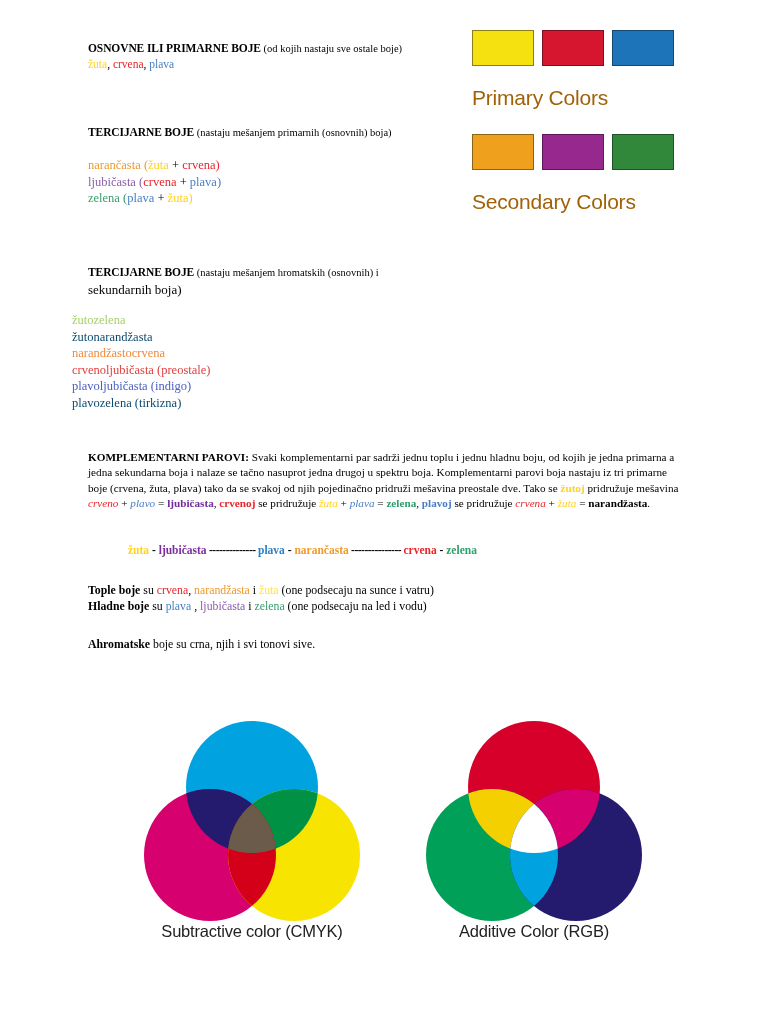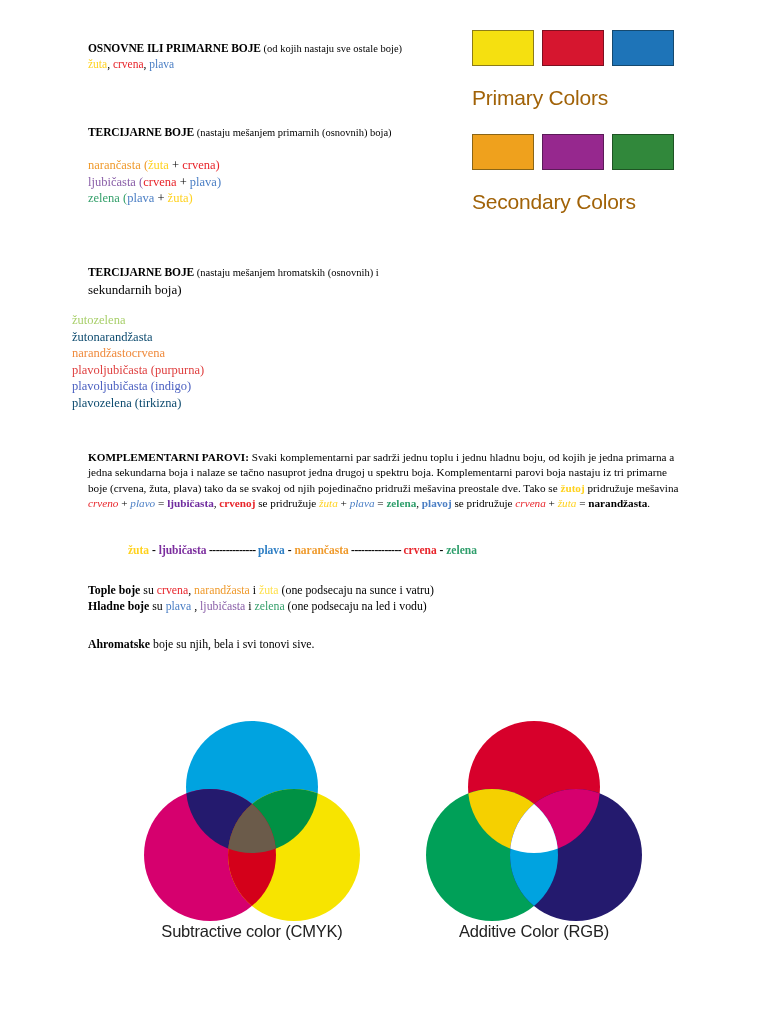--- a/index.html
+++ b/index.html
@@ -114,41 +114,41 @@
   <div class="blk" style="left:88px; top:260px; width:370px;">
     <div class="line">
       <span class="hd">TERCIJARNE BOJE</span><span class="sm"> (nastaju mešanjem hromatskih (osnovnih) i</span>
     </div>
     <div class="line sm" style="font-size:13px;">sekundarnih boja)</div>
   </div>
   <div class="blk" style="left:72px; top:312px; width:370px; font-size:12.5px; line-height:1.52;">
     <div class="line"><span><span style="color: rgb(168, 207, 106);">žutozelena</span></span></div>
     <div class="line"><span><span style="color: #0c4a6e;">žutonarandžasta</span></span></div>
     <div class="line"><span><span style="color: rgb(239, 138, 60);">narandžastocrvena</span></span></div>
-    <div class="line"><span><span style="color: rgb(223, 64, 64);">plavoljubičasta (purpurna)</span></span></div>
+    <div class="line"><span><span style="color: rgb(223, 64, 64);">crvenoljubičasta (preostale)</span></span></div>
     <div class="line"><span><span style="color: rgb(74, 95, 192);">plavoljubičasta (indigo)</span></span></div>
     <div class="line"><span><span style="color: #0c4a6e;">plavozelena (tirkizna)</span></span></div>
   </div>
 
 
   <div class="blk para" style="left:88px; top:450px; width:592px;">
     <span><span style="color: rgb(0, 0, 0); font-weight: bold;">KOMPLEMENTARNI PAROVI:</span><span style="color: rgb(0, 0, 0);"> Svaki komplementarni par sadrži jednu toplu i jednu hladnu boju, od kojih je jedna primarna a jedna sekundarna boja i nalaze se tačno nasuprot jedna drugoj u spektru boja. Komplementarni parovi boja nastaju iz tri primarne boje (crvena, žuta, plava) tako da se svakoj od njih pojedinačno pridruži mešavina preostale dve. Tako se </span><span style="color: rgb(255, 210, 31); font-weight: bold;">žutoj</span><span style="color: rgb(0, 0, 0);"> pridružuje mešavina </span><span style="color: rgb(232, 37, 43); font-style: italic;">crveno</span><span style="color: rgb(0, 0, 0);"> + </span><span style="color: rgb(74, 126, 196); font-style: italic;">plavo</span><span style="color: rgb(0, 0, 0);"> = </span><span style="color: rgb(111, 43, 158); font-weight: bold;">ljubičasta</span><span style="color: rgb(0, 0, 0);">, </span><span style="color: rgb(232, 37, 43); font-weight: bold;">crvenoj</span><span style="color: rgb(0, 0, 0);"> se pridružuje </span><span style="color: rgb(255, 210, 31); font-style: italic;">žuta</span><span style="color: rgb(0, 0, 0);"> + </span><span style="color: rgb(74, 126, 196); font-style: italic;">plava</span><span style="color: rgb(0, 0, 0);"> = </span><span style="color: rgb(46, 158, 107); font-weight: bold;">zelena</span><span style="color: rgb(0, 0, 0);">, </span><span style="color: rgb(74, 126, 196); font-weight: bold;">plavoj</span><span style="color: rgb(0, 0, 0);"> se pridružuje </span><span style="color: rgb(232, 37, 43); font-style: italic;">crvena</span><span style="color: rgb(0, 0, 0);"> + </span><span style="color: rgb(255, 210, 31); font-style: italic;">žuta</span><span style="color: rgb(0, 0, 0);"> = </span><span style="color: rgb(0, 0, 0); font-weight: bold;">narandžasta</span><span style="color: rgb(0, 0, 0);">.</span></span>
   </div>
 
   <div class="comp-strip" style="left:128px; top:544px;">
     <span><span style="color: rgb(255, 210, 31);">žuta</span><span style="color: rgb(0, 0, 0);"> - </span><span style="color: rgb(123, 45, 158);">ljubičasta</span><span style="color: rgb(0, 0, 0); letter-spacing: -0.5px; font-weight: bold;">  --------------  </span><span style="color: rgb(45, 126, 196);">plava</span><span style="color: rgb(0, 0, 0);"> - </span><span style="color: rgb(239, 154, 44);">narančasta</span><span style="color: rgb(0, 0, 0); letter-spacing: -0.5px; font-weight: bold;">  ---------------  </span><span style="color: rgb(232, 37, 43);">crvena</span><span style="color: rgb(0, 0, 0);"> - </span><span style="color: rgb(46, 158, 107);">zelena</span></span>
   </div>
 
   <div class="blk" style="left:88px; top:583px; width:592px; font-size:11.8px; line-height:1.42;">
     <div class="line"><span><span style="color: rgb(0, 0, 0); font-weight: bold;">Tople boje</span><span style="color: rgb(0, 0, 0);"> su </span><span style="color: rgb(232, 37, 43);">crvena</span><span style="color: rgb(0, 0, 0);">, </span><span style="color: rgb(239, 154, 44);">narandžasta</span><span style="color: rgb(0, 0, 0);"> i </span><span style="color: rgb(255, 224, 74);">žuta</span><span style="color: rgb(0, 0, 0);"> (one podsecaju na sunce i vatru)</span></span></div>
     <div class="line"><span><span style="color: rgb(0, 0, 0); font-weight: bold;">Hladne boje</span><span style="color: rgb(0, 0, 0);"> su </span><span style="color: rgb(74, 126, 196);">plava</span><span style="color: rgb(0, 0, 0);"> , </span><span style="color: rgb(138, 95, 168);">ljubičasta</span><span style="color: rgb(0, 0, 0);"> i </span><span style="color: rgb(53, 160, 107);">zelena</span><span style="color: rgb(0, 0, 0);"> (one podsecaju na led i vodu)</span></span></div>
   </div>
 
   <div class="blk" style="left:88px; top:637px; width:600px; font-size:11.8px; line-height:1.42;">
-    <div class="line"><span><span style="color: rgb(0, 0, 0); font-weight: bold;">Ahromatske</span><span style="color: rgb(0, 0, 0);"> boje su njih, bela i svi tonovi sive.</span></span></div>
+    <div class="line"><span><span style="color: rgb(0, 0, 0); font-weight: bold;">Ahromatske</span><span style="color: rgb(0, 0, 0);"> boje su crna, njih i svi tonovi sive.</span></span></div>
   </div>
 
   <div class="venn-wrap" style="left:126px; top:712px; width:252px;">
     <svg width="252" height="210" viewBox="0 0 252 210">
       <defs>
         <clipPath id="cC">
             <circle cx="126" cy="75" r="66"></circle>
           </clipPath>
         <clipPath id="cM">
             <circle cx="84" cy="143" r="66"></circle>

